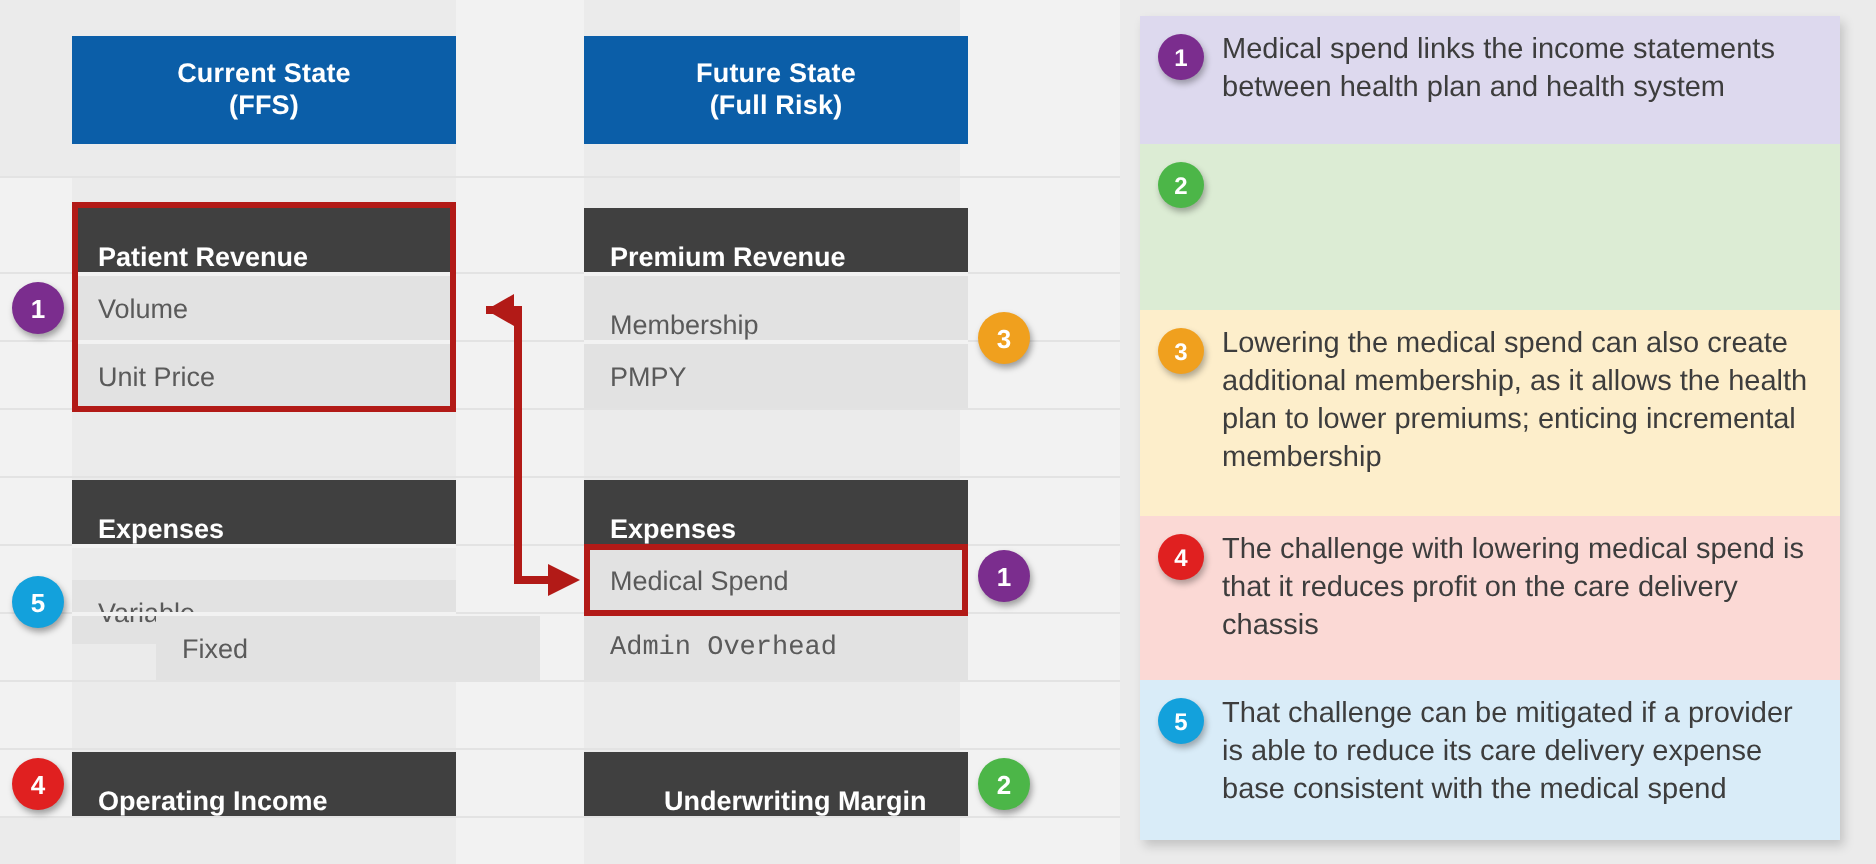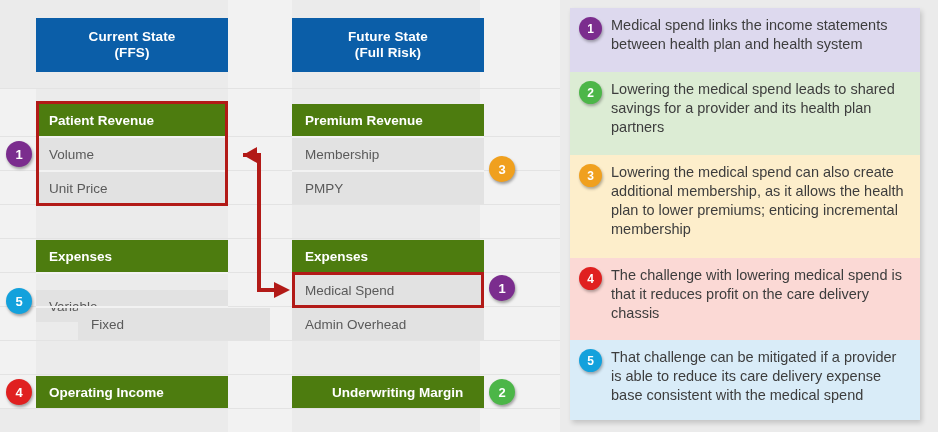--- a/index.html
+++ b/index.html
@@ -60,23 +60,24 @@
     position: absolute;
     width: 192px;
     height: 32px;
     display: flex;
     align-items: center;
     box-sizing: border-box;
     padding-left: 13px;
     font-size: 13.5px;
   }
   .row.section {
-    background: #4d7c0f;
+    background: #404040;
     color: #ffffff;
     font-weight: bold;
+    align-items: flex-end;
   }
   .row.item {
     background: #e2e2e2;
     color: #5a5a5a;
   }
   .row-sep {
     position: absolute;
     width: 192px;
     height: 2px;
     background: #f2f2f2;
@@ -211,37 +212,37 @@
   <div class="col col-future">
     <div class="col-header">
       <span>Future State</span>
       <span>(Full Risk)</span>
     </div>
 
     <div class="row section" style="top:104px;">
         <span>Premium Revenue</span>
       </div>
     <div class="row-sep" style="top:136px;"></div>
-    <div class="row item" style="top:138px;">
+    <div class="row item" style="top:138px;align-items:flex-end;">
         <span>Membership</span>
       </div>
     <div class="row-sep" style="top:170px;"></div>
     <div class="row item" style="top:172px;">
         <span>PMPY</span>
       </div>
 
     <div class="row section" style="top:240px;">
         <span>Expenses</span>
       </div>
     <div class="row-sep" style="top:272px;"></div>
     <div class="row item" style="top:274px;">
         <span>Medical Spend</span>
       </div>
     <div class="row-sep" style="top:306px;"></div>
-    <div class="row item" style="top:308px;">
+    <div class="row item" style="top:308px;font-family:Liberation Mono, monospace;">
         <span>Admin Overhead</span>
       </div>
 
     <div class="row section" style="top:376px;padding-left:40px;">
         <span>Underwriting Margin</span>
       </div>
   </div>
 
   <div class="highlight" style="left:36px;top:101px;width:192px;height:105px;"></div>
   <div class="highlight" style="left:292px;top:272px;width:192px;height:36px;"></div>
@@ -277,21 +278,20 @@
       <div class="badge-inline" style="background:#7b2d8e;">
           <span>1</span>
         </div>
       <div class="note-text">Medical spend links the income statements between health plan and health system</div>
     </div>
 
     <div class="note" style="height:83px;background:#dcecd4;">
       <div class="badge-inline" style="background:#4cb648;">
           <span>2</span>
         </div>
-      <div class="note-text">Lowering the medical spend leads to shared savings for a provider and its health plan partners</div>
     </div>
 
     <div class="note" style="height:103px;background:#fdeecb;">
       <div class="badge-inline" style="background:#f0a01e;">
           <span>3</span>
         </div>
       <div class="note-text">Lowering the medical spend can also create additional membership, as it allows the health plan to lower premiums; enticing incremental membership</div>
     </div>
 
     <div class="note" style="height:82px;background:#fbd9d5;">

